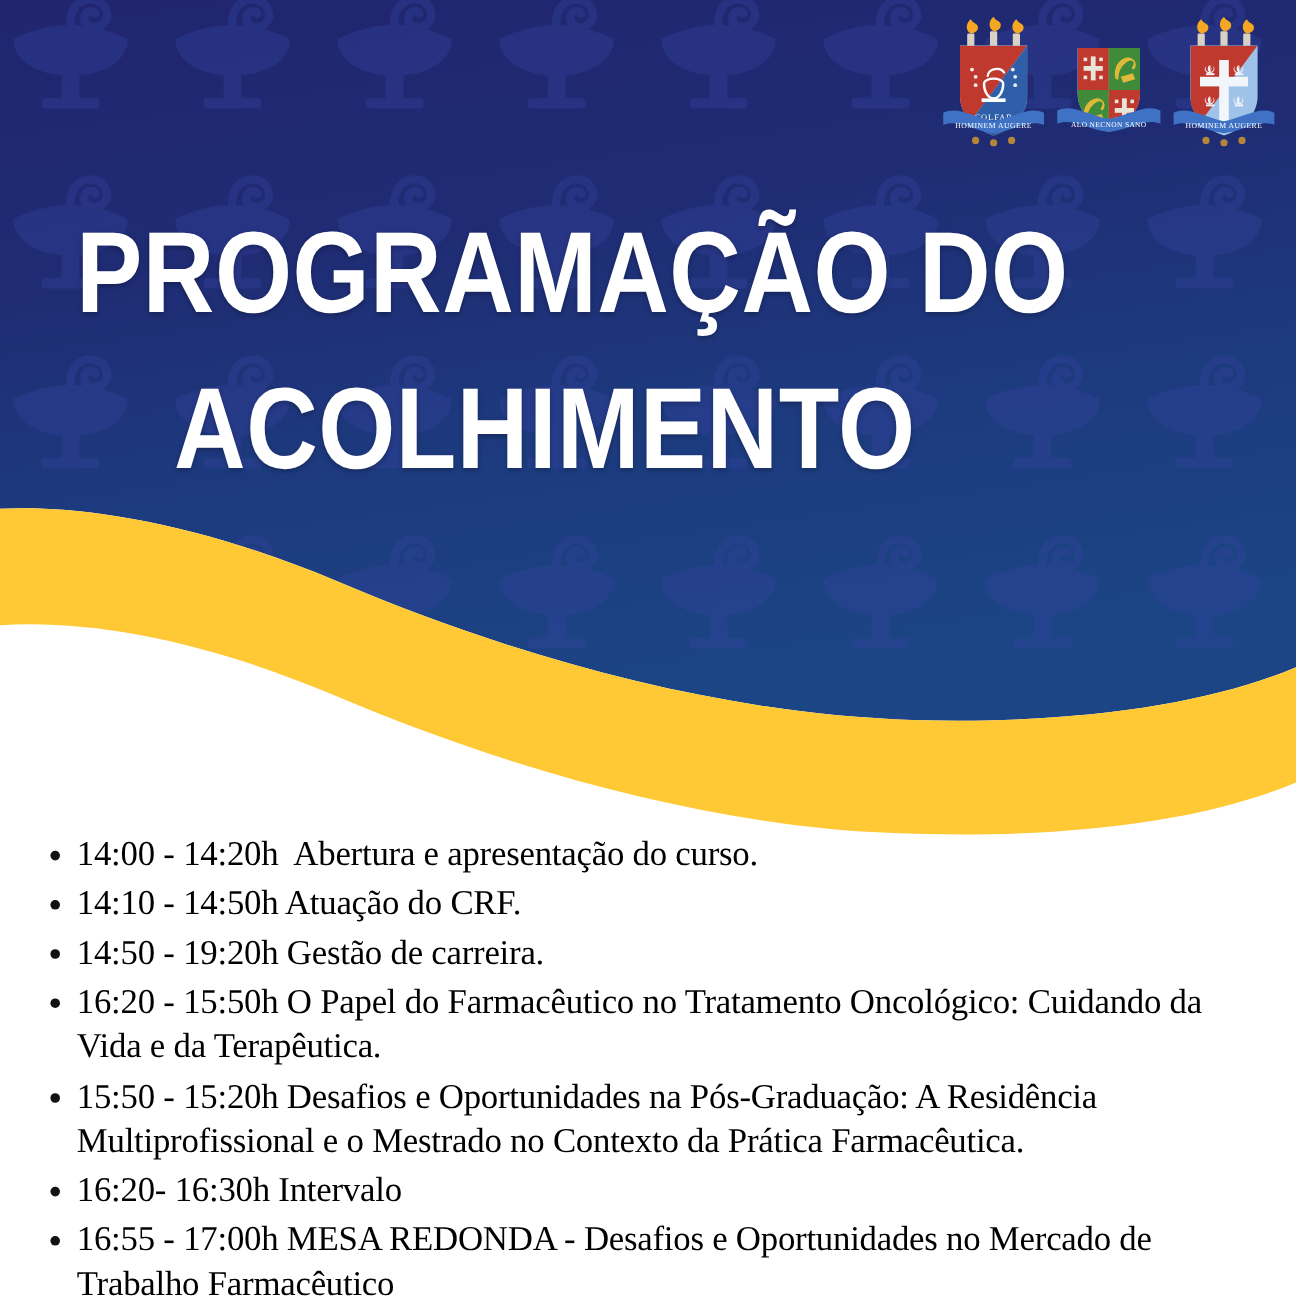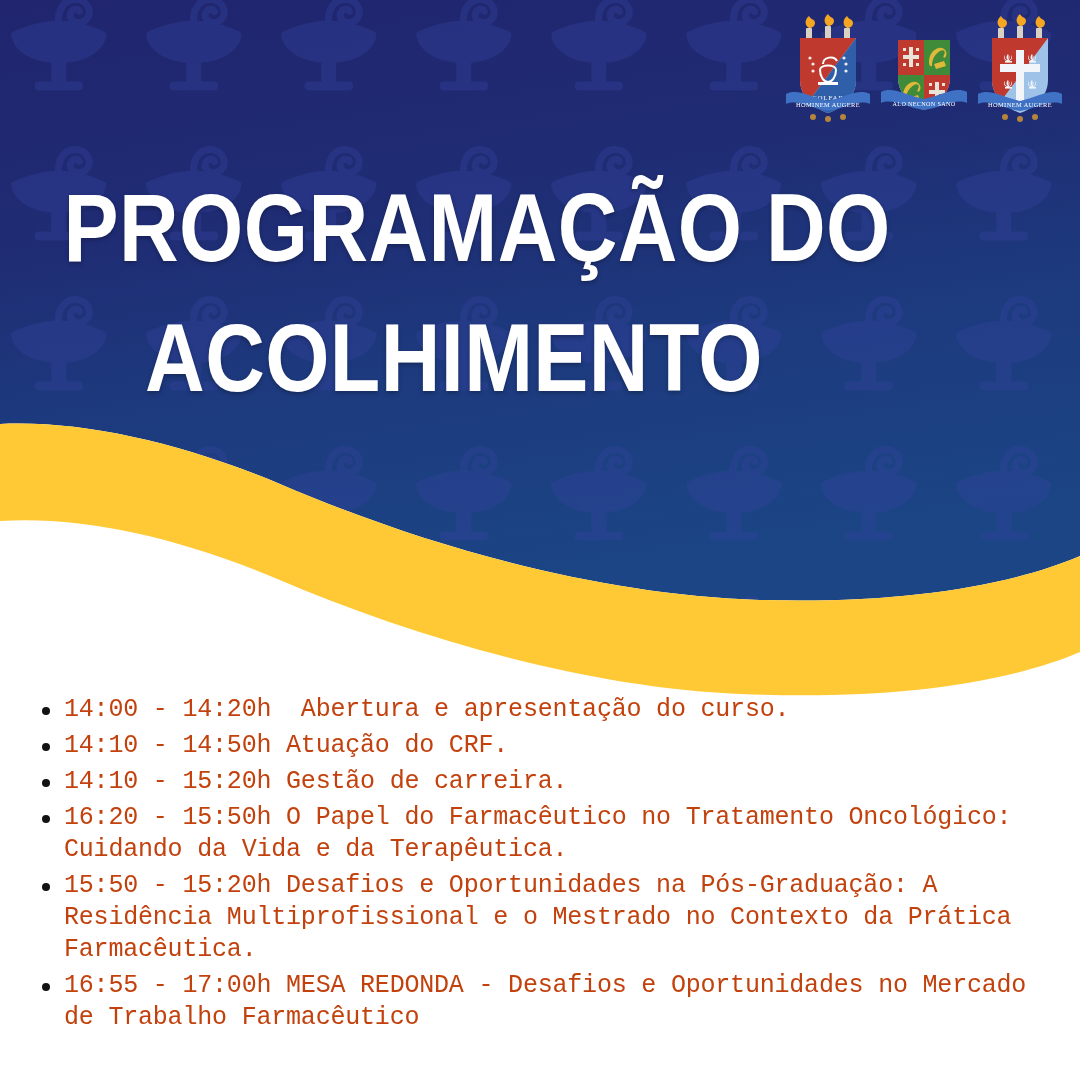--- a/index.html
+++ b/index.html
@@ -79,26 +79,26 @@
     z-index: 5;
     margin: 0;
     padding: 0;
     list-style: none;
     color: #111111;
   }
   .sched-item {
     position: relative;
     padding-left: 34px;
     margin-bottom: 4px;
-    font-family: Liberation Mono, monospace;
-    font-size: 25px;
+    font-family: Liberation Serif, serif;
+    font-size: 29px;
     line-height: 1.28;
     letter-spacing: -0.2px;
     font-weight: 400;
-    color: #c2410c;
+    color: #000000;
   }
   .sched-item .bullet {
     position: absolute;
     left: 12px;
     top: 0.52em;
     width: 8px;
     height: 8px;
     background: #121212;
     border-radius: 50%;
   }
@@ -323,19 +323,20 @@
   </div>
 
   <div class="title-block">
     <span class="title-line l1">PROGRAMAÇÃO DO</span>
     <span class="title-line l2">ACOLHIMENTO</span>
   </div>
 
   <ul class="schedule" id="schedule-list">
       <li class="sched-item"><span class="bullet"></span><span class="sched-text">14:00 - 14:20h  Abertura e apresentação do curso.</span></li>
       <li class="sched-item"><span class="bullet"></span><span class="sched-text">14:10 - 14:50h Atuação do CRF.</span></li>
-      <li class="sched-item"><span class="bullet"></span><span class="sched-text">14:10 - 15:20h Gestão de carreira.</span></li>
+      <li class="sched-item"><span class="bullet"></span><span class="sched-text">14:50 - 19:20h Gestão de carreira.</span></li>
       <li class="sched-item"><span class="bullet"></span><span class="sched-text">16:20 - 15:50h O Papel do Farmacêutico no Tratamento Oncológico: Cuidando da Vida e da Terapêutica.</span></li>
       <li class="sched-item"><span class="bullet"></span><span class="sched-text">15:50 - 15:20h Desafios e Oportunidades na Pós-Graduação: A Residência Multiprofissional e o Mestrado no Contexto da Prática Farmacêutica.</span></li>
+      <li class="sched-item"><span class="bullet"></span><span class="sched-text">16:20- 16:30h Intervalo</span></li>
       <li class="sched-item"><span class="bullet"></span><span class="sched-text">16:55 - 17:00h MESA REDONDA - Desafios e Oportunidades no Mercado de Trabalho Farmacêutico</span></li>
     </ul>
 
 </div>
 
 </body></html>

